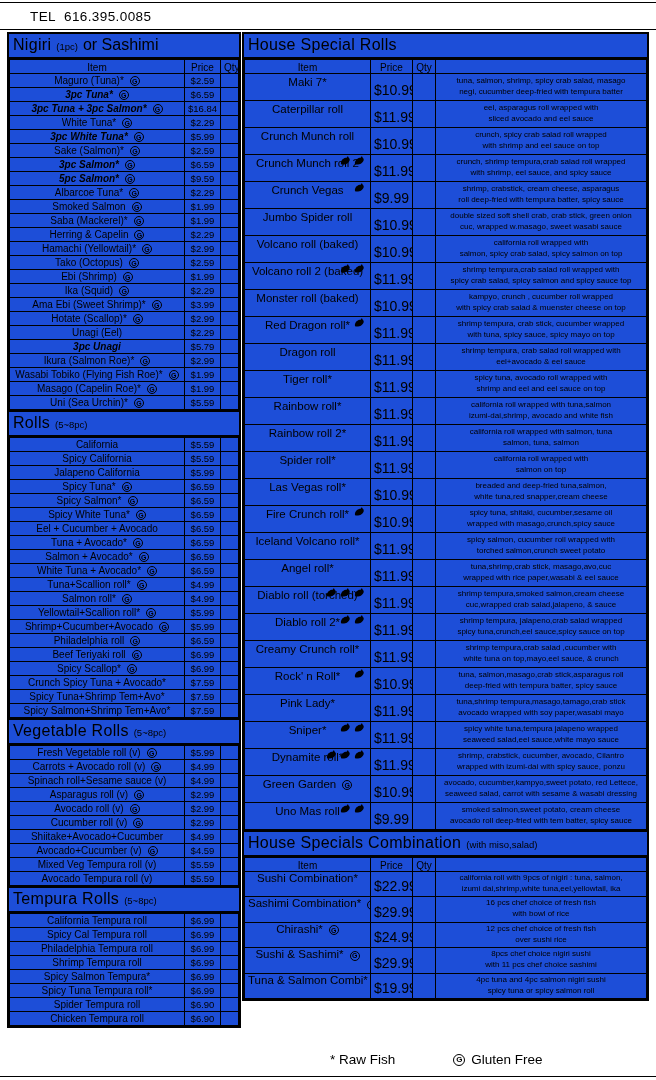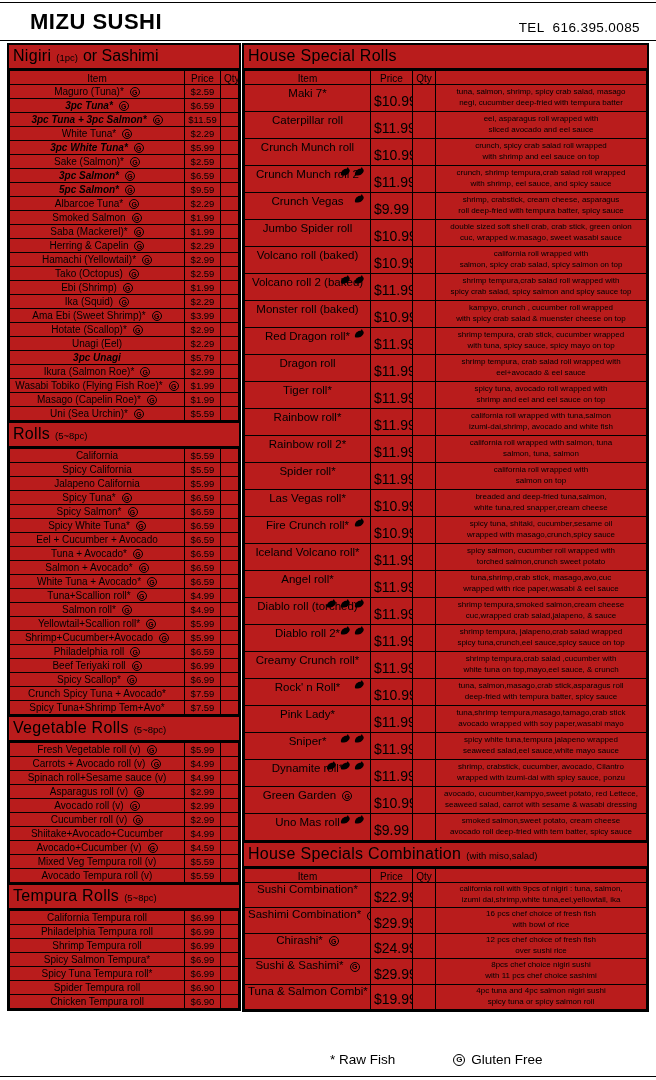--- a/index.html
+++ b/index.html
@@ -13,21 +13,21 @@
   .topline { position:absolute; top:2px; left:0; right:0; border-top:1.5px solid #000; }
   .botline { position:absolute; bottom:3px; left:0; right:0; border-top:1.5px solid #000; }
   .header { display:flex; justify-content:space-between; align-items:flex-end; padding:9px 16px 2px 30px; }
   .brand { font-size:22px; font-weight:700; letter-spacing:.5px; }
   .tel { font-size:13.5px; letter-spacing:.4px; }
   .tel .num { margin-left:8px; }
   .rule { border-top:1.5px solid #000; margin:3px 0 2px 0; }
   .cols { display:flex; align-items:flex-start; padding:0 7px; }
   .col-left  { width:234px; flex:none; }
   .col-right { flex:1; margin-left:1px; }
-  .section { border:2px solid #000; background:#b91c1c; }
+  .section { border:2px solid #000; background:#1d4ed8; }
   .section + .section { margin-top:-2px; }
   .section-title { display:flex; align-items:baseline; gap:5px; padding:2px 5px 3px 4px; border-bottom:2px solid #000; white-space:nowrap; }
   .st-main { font-size:16px; letter-spacing:.3px; }
   .st-note { font-size:9.5px; }
   .st-suffix { font-size:16px; }
   table { width:100%; border-collapse:collapse; table-layout:fixed;text-align:center; }
   td { border:1px solid #000; padding:0 3px; overflow:hidden; }
   tr.hdr td { height:14px; font-size:10px; padding-top:1px; }
   
   .t-left td { height:14px; font-size:10px; white-space:nowrap; }
@@ -50,21 +50,20 @@
   .footer { position:absolute; bottom:13px; left:330px; display:flex; gap:58px; font-size:13.5px; align-items:center;justify-content:flex-end; }
   .footer .gf { width:12px; height:12px; font-size:8px; margin:0 6px 0 0; }
   .legend-item { display:flex; align-items:center; }
 </style>
 </head>
 <body>
 
 <div class="topline"></div>
 
 <div class="header">
-  <div class="brand">MIZU SUSHI</div>
   <div class="tel">
     <span>TEL</span><span class="num">616.395.0085</span>
   </div>
 </div>
 <div class="rule"></div>
 
 <div class="cols">
   <div class="col-left" id="col-left">
       <div class="section">
         <div class="section-title">
@@ -89,21 +88,21 @@
               <td class="price">$2.59</td>
               <td class="qty"></td>
             </tr>
             <tr class="item">
               <td class="name"><span class="em">3pc  Tuna*</span><span class="gf">G</span></td>
               <td class="price">$6.59</td>
               <td class="qty"></td>
             </tr>
             <tr class="item">
               <td class="name"><span class="em">3pc Tuna + 3pc Salmon*</span><span class="gf">G</span></td>
-              <td class="price">$11.59</td>
+              <td class="price">$16.84</td>
               <td class="qty"></td>
             </tr>
             <tr class="item">
               <td class="name"><span>White Tuna*</span><span class="gf">G</span></td>
               <td class="price">$2.29</td>
               <td class="qty"></td>
             </tr>
             <tr class="item">
               <td class="name"><span class="em">3pc  White Tuna*</span><span class="gf">G</span></td>
               <td class="price">$5.99</td>
@@ -307,20 +306,25 @@
             <tr class="item">
               <td class="name"><span>Crunch Spicy Tuna + Avocado*</span></td>
               <td class="price">$7.59</td>
               <td class="qty"></td>
             </tr>
             <tr class="item">
               <td class="name"><span>Spicy Tuna+Shrimp Tem+Avo*</span></td>
               <td class="price">$7.59</td>
               <td class="qty"></td>
             </tr>
+            <tr class="item">
+              <td class="name"><span>Spicy Salmon+Shrimp Tem+Avo*</span></td>
+              <td class="price">$7.59</td>
+              <td class="qty"></td>
+            </tr>
           </tbody>
         </table>
       </div>
       <div class="section">
         <div class="section-title">
           <span class="st-main">Vegetable Rolls</span>
           <span class="st-note">(5~8pc)</span>
         </div>
         <table class="t-left">
           <colgroup>
@@ -389,20 +393,25 @@
         </div>
         <table class="t-left">
           <colgroup>
             <col>
             <col style="width: 36px;">
             <col style="width: 18px;">
           </colgroup>
           <tbody>
             <tr class="item">
               <td class="name"><span>California Tempura roll</span></td>
+              <td class="price">$6.99</td>
+              <td class="qty"></td>
+            </tr>
+            <tr class="item">
+              <td class="name"><span>Spicy Cal Tempura roll</span></td>
               <td class="price">$6.99</td>
               <td class="qty"></td>
             </tr>
             <tr class="item">
               <td class="name"><span>Philadelphia Tempura roll</span></td>
               <td class="price">$6.99</td>
               <td class="qty"></td>
             </tr>
             <tr class="item">
               <td class="name"><span>Shrimp Tempura roll</span></td>

